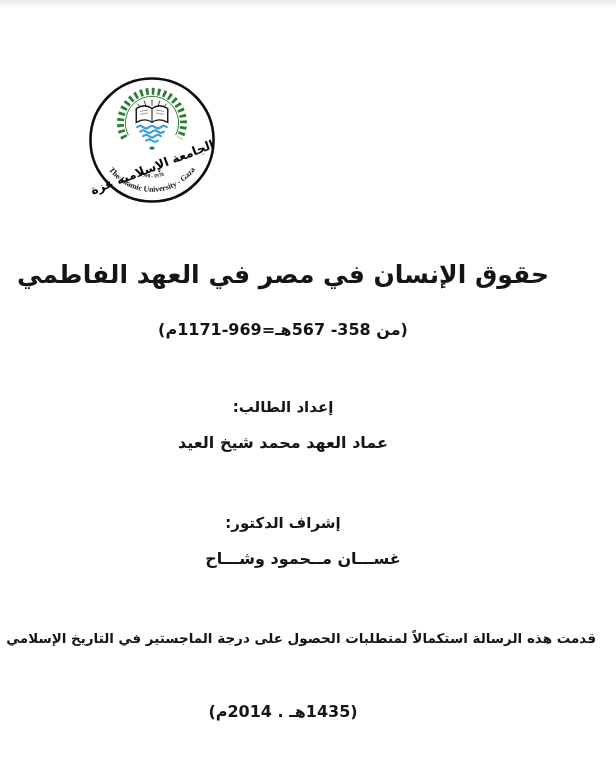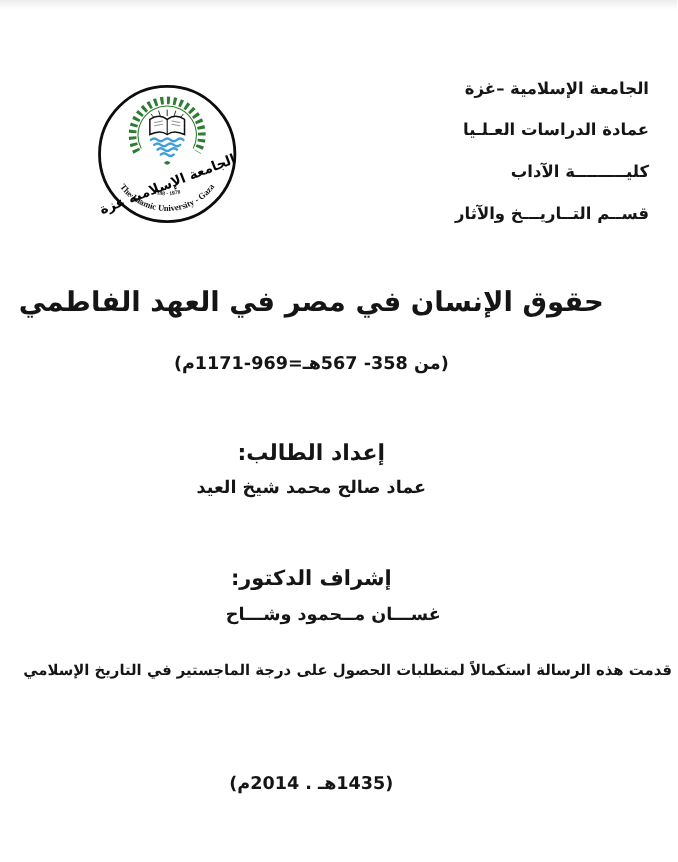--- a/index.html
+++ b/index.html
@@ -33,27 +33,27 @@
   .affiliation .affil-line { margin-bottom: 18px; white-space: nowrap; }
   
   .center-col {
     position: absolute; left: 0; width: 530px;
     display: flex; justify-content: center;
     direction: rtl; text-align: center;
   }
   .nowrap { white-space: nowrap; margin-left: 36px; }
   .thesis-title   { top: 256px; font-size: 25px; line-height: 1.5; }
   .thesis-dates   { top: 318px; font-size: 16px; line-height: 1.5; text-align: center; }
-  .prepared-label { top: 396px; font-size: 20px; line-height: 1.5; align-items: center; }
+  .prepared-label { top: 396px; font-size: 15px; line-height: 1.5; align-items: center; }
   .student-name   { top: 431px; font-size: 16px; line-height: 1.5; }
-  .superv-label   { top: 512px; font-size: 19px; line-height: 1.5; justify-content: center; }
+  .superv-label   { top: 512px; font-size: 15px; line-height: 1.5; justify-content: center; }
   .superv-name    { top: 547px; font-size: 16px; line-height: 1.5; padding-left: 40px; }
   .statement-col  {
-    position: absolute; left: 0; top: 600px; width: 596px;
-    display: flex; justify-content: center;
+    position: absolute; left: 0; top: 628px; width: 596px;
+    display: flex; 
     direction: rtl; text-align: center;
     font-size: 13.5px; line-height: 1.5;
   }
   .year-line      { top: 700px; font-size: 16px; line-height: 1.5; }
 </style>
 </head>
 <body>
 
 <div class="page">
 
@@ -101,39 +101,33 @@
       <text font-family="Liberation Serif, serif" font-weight="bold" font-size="5.2" fill="#111111">
         <textPath href="#datesArc" startOffset="50%" text-anchor="middle">1398 - 1978</textPath>
       </text>
 
       <text font-family="Liberation Serif, serif" font-weight="bold" font-size="8" fill="#111111">
         <textPath href="#engArc" startOffset="50%" text-anchor="middle">The Islamic University - Gaza</textPath>
       </text>
     </svg>
   </div>
 
-  <div class="affiliation" lang="ar">
-    <div class="affil-line">الجامعة الإسلامية –غزة</div>
-    <div class="affil-line">عمادة الدراسات العـلـيا</div>
-    <div class="affil-line">كليـــــــــة الآداب</div>
-    <div class="affil-line">قســم التــاريـــخ والآثار</div>
-  </div>
 
   <div class="center-col thesis-title">
     <h1 class="nowrap" style="font-size:inherit;">حقوق الإنسان في مصر في العهد الفاطمي</h1>
   </div>
   <div class="center-col thesis-dates">
     <span class="nowrap">(من 358- 567هـ=969-1171م)</span>
   </div>
 
   <div class="center-col prepared-label">
     <span class="nowrap">إعداد الطالب:</span>
   </div>
   <div class="center-col student-name">
-    <span class="nowrap">عماد صالح محمد شيخ العيد</span>
+    <span class="nowrap">عماد العهد محمد شيخ العيد</span>
   </div>
 
   <div class="center-col superv-label">
     <span class="nowrap">إشراف الدكتور:</span>
   </div>
   <div class="center-col superv-name">
     <span class="nowrap">غســـان مــحمود وشـــاح</span>
   </div>
 
   <div class="statement-col">

